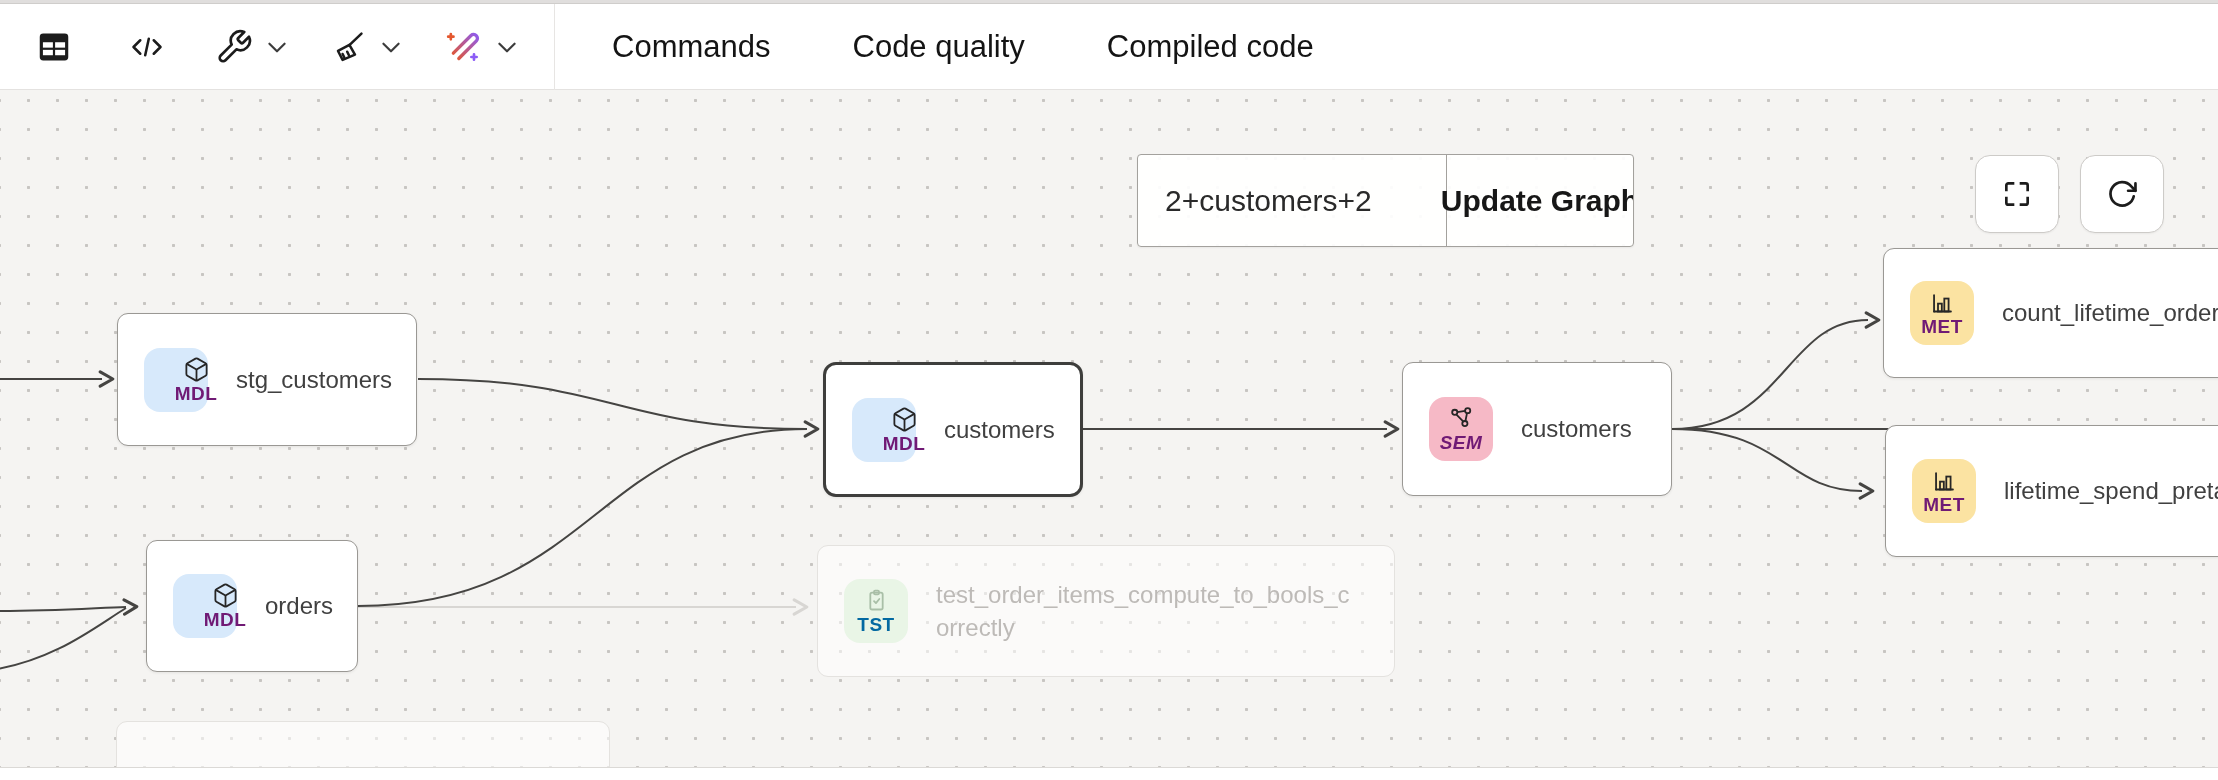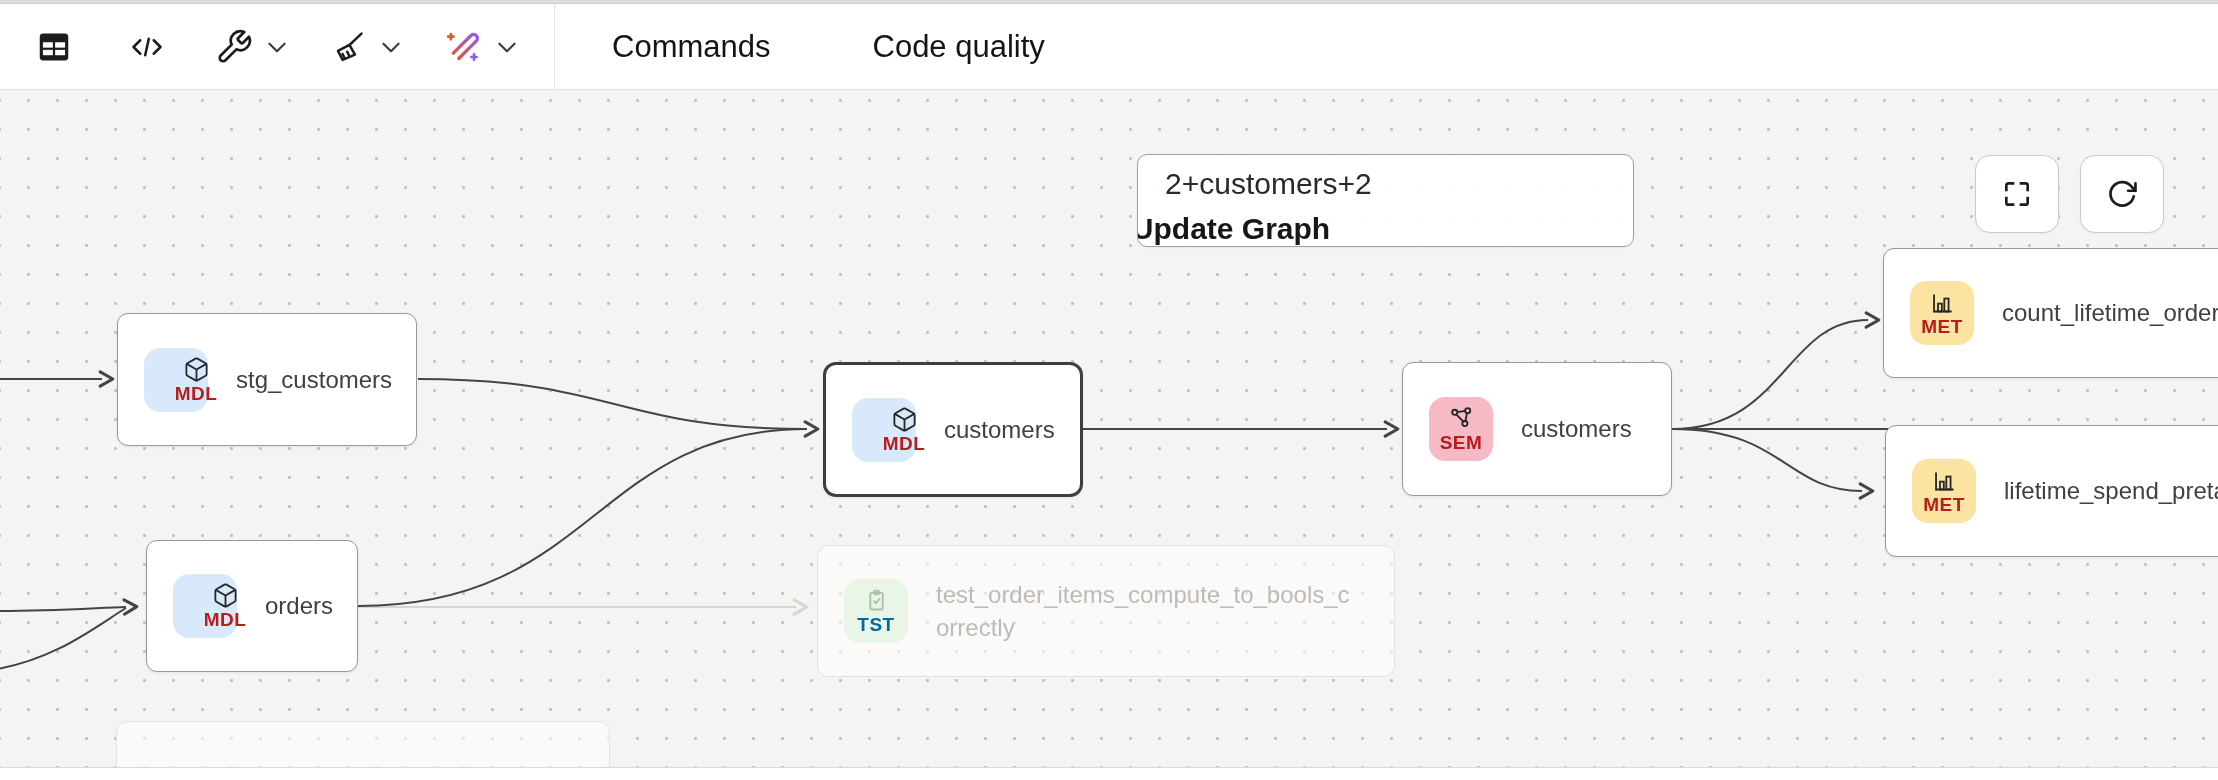--- a/index.html
+++ b/index.html
@@ -10,58 +10,58 @@
   .top-strip { height:4px; background:#e0dedd; border-bottom:1px solid #cfcdcb; }
   .toolbar { height:86px; background:#ffffff; display:flex; align-items:center;
              border-bottom:1px solid #e4e2e0; position:relative; }
   .icon-btn { display:flex; align-items:center; justify-content:center;
               background:none; border:none; cursor:pointer; color:#1c1c1c; }
   .icon-btn svg { display:block; }
   .icon-group { display:flex; align-items:center; gap:10px; }
   .chev { color:#3c3c3c; }
   .tb-divider { width:1px; height:86px; background:#e7e5e3; margin-left:34px; }
 
-  .tabs { display:flex; align-items:stretch; height:86px; margin-left:16px;gap:20px; }
+  .tabs { display:flex; align-items:stretch; height:86px; margin-left:16px; }
   .tab { display:flex; align-items:center; padding:0 41px; font-size:31px;
          color:#141414; cursor:pointer; position:relative; white-space:nowrap; }
   .tab.active::after { content:""; position:absolute; left:2px; right:2px; bottom:0;
          height:5px; border-radius:3px; background:#8a8179; }
 
   
   .canvas { position:relative; width:2218px; height:678px; background:#f5f4f2;
             background-image:radial-gradient(#c7c5c2 1.4px, transparent 1.5px);
             background-size:29px 29px; background-position:14px 25px;
             overflow:hidden; border-bottom:1px solid #dbd9d6; }
   .edges { position:absolute; left:0; top:0; width:2218px; height:678px; }
 
   
   .node { position:absolute; background:#ffffff; border:1.5px solid #9a9894;
           border-radius:11px; box-shadow:0 1px 3px rgba(0,0,0,.07);
           display:flex; align-items:center; padding-left:26px; gap:28px; cursor:pointer; }
   .node.selected { border:3px solid #3e3e3c; border-radius:13px; }
   .badge { width:64px; height:64px; border-radius:16px; flex:0 0 auto;
            display:flex; flex-direction:column; align-items:center; justify-content:center; }
   .badge svg { display:block; margin-bottom:1px; }
-  .badge .btxt { font-size:19px; font-weight:600; letter-spacing:.5px; color:#b91c1c; line-height:20px; }
+  .badge .btxt { font-size:19px; font-weight:600; letter-spacing:.5px; color:#701a75; line-height:20px; }
   .badge.mdl { background:#d7e9fb;padding-left:40px; }
-  .badge.sem { background:#f6b9c6; }
+  .badge.sem { background:#f6b9c6;font-style:italic; }
   .badge.met { background:#fbe3a2; }
   .badge.tst { background:#e9f5e6; }
   .badge.tst .btxt { color:#0369a1; }
   .nlabel { font-size:24px; color:#404040; white-space:nowrap; }
 
   .node.faded { background:rgba(255,255,255,.55); border:1.5px solid #e4e2df; box-shadow:none; }
   .node.faded .nlabel { color:#bdbab7; white-space:normal; width:424px;
                         word-break:break-all; line-height:33px; }
 
   
   .selector { position:absolute; left:1137px; top:64px; width:497px; height:93px;
               background:rgba(255,255,255,.93); border:1.5px solid #a3a19d;
-              border-radius:10px; display:flex; align-items:stretch; overflow:hidden;
-              box-shadow:0 1px 2px rgba(0,0,0,.05);flex-direction:column; }
+              border-radius:4px; display:flex; align-items:stretch; overflow:hidden;
+              box-shadow:0 1px 2px rgba(0,0,0,.05); }
   .selector-input { flex:1; display:flex; align-items:center; padding-left:27px;
                     font-size:30px; color:#2a2a2a; cursor:text; }
   .selector-div { width:1.5px; background:#a3a19d; }
   .update-btn { width:186px; display:flex; align-items:center; justify-content:center;
                 font-size:30px; font-weight:700; color:#171717; background:transparent;
                 border:none; cursor:pointer; white-space:nowrap; }
   .sq-btn { position:absolute; width:84px; height:78px; background:#fff;
             border:1.5px solid #cdcbc8; border-radius:15px; display:flex;
             align-items:center; justify-content:center; cursor:pointer;
             box-shadow:0 1px 2px rgba(0,0,0,.05); color:#1c1c1c; }
@@ -134,20 +134,21 @@
       <svg width="26" height="26" viewBox="0 0 24 24" fill="none" stroke="#3c3c3c" stroke-width="2" stroke-linecap="round" stroke-linejoin="round">
           <path d="M5 9l7 7 7-7"></path>
         </svg>
     </button>
   </div>
   <div class="tb-divider"></div>
 
   <div class="tabs">
     <div class="tab">Commands</div>
     <div class="tab">Code quality</div>
+    <div class="tab">Compiled code</div>
   </div>
 </div>
 
 <div class="canvas">
 
   <svg class="edges" viewBox="0 0 2218 678">
     <defs>
       <marker id="arrow" viewBox="0 0 10 10" refX="2" refY="5" markerWidth="9" markerHeight="9" orient="auto-start-reverse">
         <path d="M1 1 L8 5 L1 9" fill="none" stroke="#454442" stroke-width="1.7" stroke-linecap="round" stroke-linejoin="round"></path>
       </marker>

